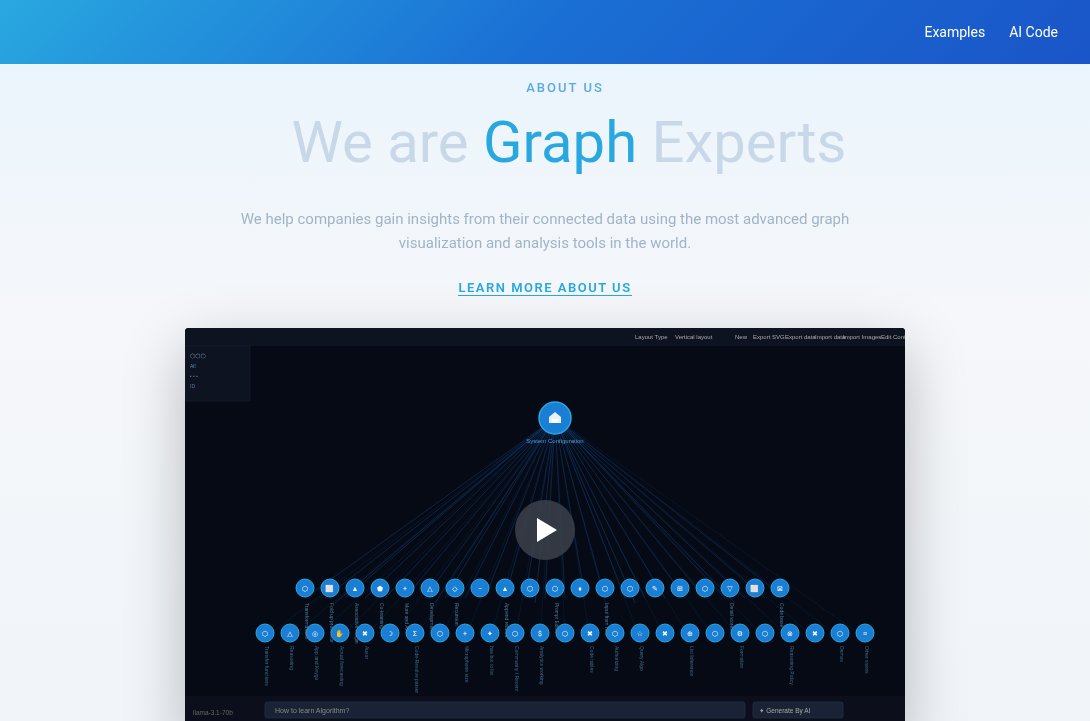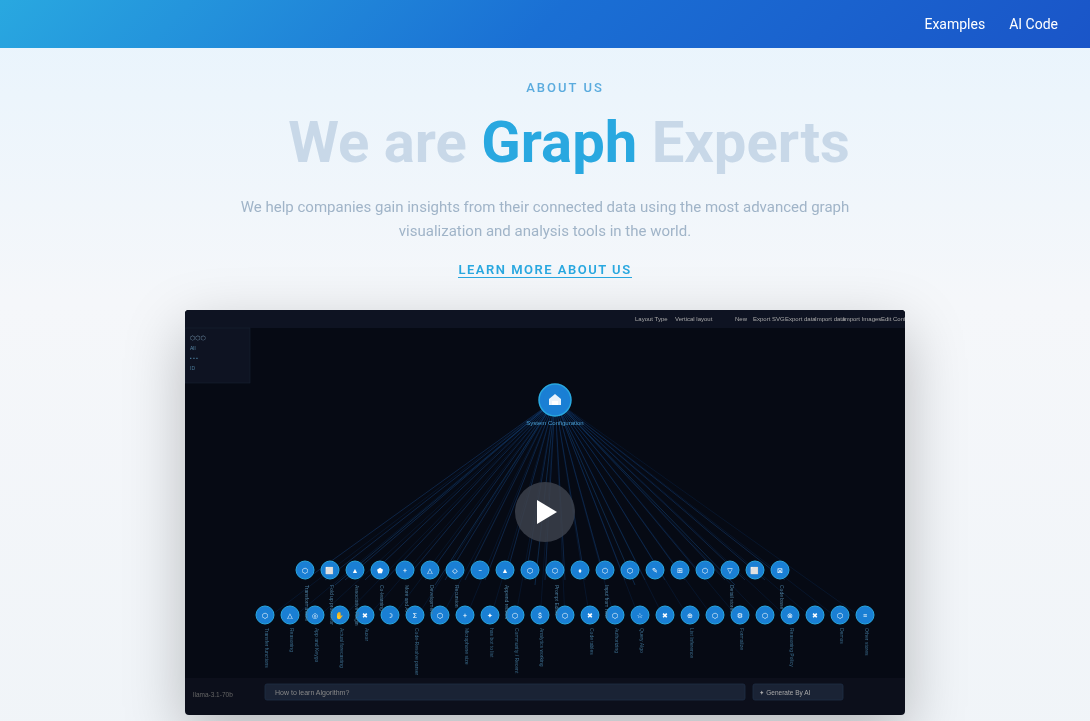--- a/index.html
+++ b/index.html
@@ -10,21 +10,21 @@
 
     body {
       font-family: -apple-system, BlinkMacSystemFont, 'Segoe UI', Roboto, sans-serif;
       background: #f5f7fa;
       overflow-x: hidden;
     }
 
     
     .navbar {
       background: linear-gradient(135deg, #29a8e0 0%, #1a6fd4 50%, #1a55c8 100%);
-      height: 48px;
+      height: 64px;
       display: flex;
       align-items: center;
       justify-content: flex-end;
       padding: 12px 32px;
       position: fixed;
       top: 0;
       left: 0;
       right: 0;
       z-index: 100;
     }
@@ -55,37 +55,37 @@
       font-weight: 500;
       letter-spacing: 2px;
       color: #5aabde;
       text-transform: uppercase;
       margin-bottom: 16px;
       padding-left: 40px;
     }
 
     .hero-title {
       font-size: 58px;
-      font-weight: 700;
+      font-weight: 400;
       line-height: 1.1;
-      margin-bottom: 20px;
+      margin-bottom: 32px;
       color: #c8d8e8;
       position: relative;
       padding-left: 48px;
     }
 
     .hero-title .highlight {
       color: #29a8e0;
     }
 
     .hero-description {
       font-size: 15px;
       color: #a0b4c8;
       max-width: 680px;
-      margin: 0 auto 16px;
+      margin: 0 auto 22px;
       line-height: 1.6;
     }
 
     .hero-link {
       font-size: 13px;
       font-weight: 600;
       letter-spacing: 1.5px;
       color: #29a8e0;
       text-transform: uppercase;
       text-decoration: none;

